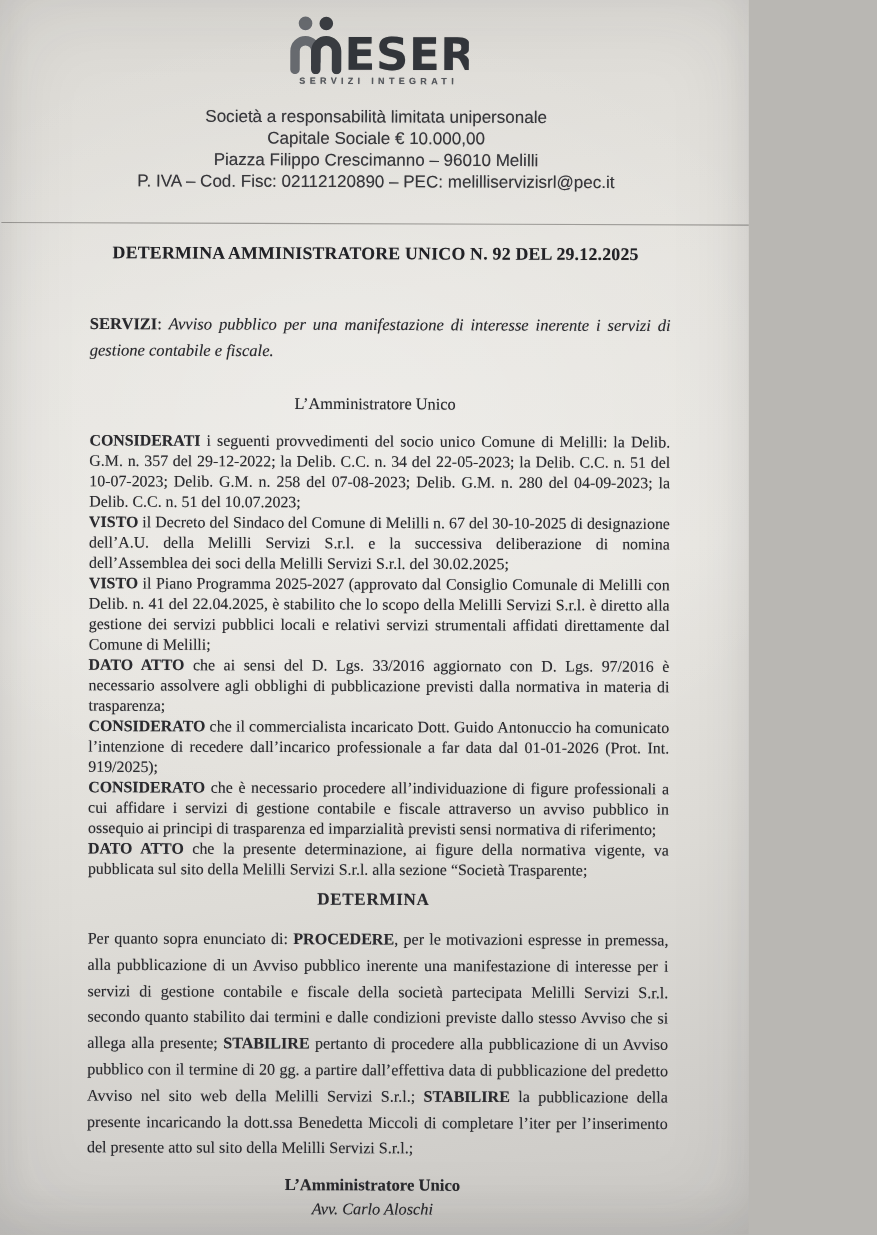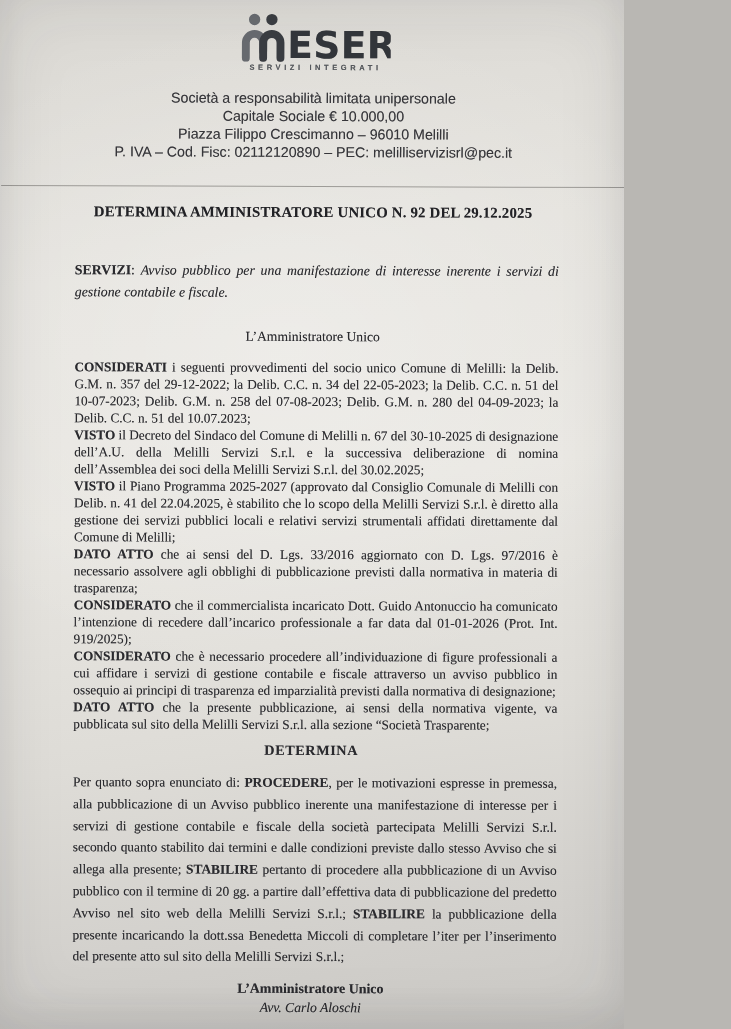--- a/index.html
+++ b/index.html
@@ -150,22 +150,22 @@
     <p class="subject"><strong>SERVIZI</strong><span>: </span><em>Avviso pubblico per una manifestazione di interesse inerente i servizi di gestione contabile e fiscale.</em></p>
 
     <p class="preamble-heading">L’Amministratore Unico</p>
 
     <div class="recitals">
       <p><strong>CONSIDERATI</strong><span> i seguenti provvedimenti del socio unico Comune di Melilli: la Delib. G.M. n. 357 del 29-12-2022; la Delib. C.C. n. 34 del 22-05-2023; la Delib. C.C. n. 51 del 10-07-2023; Delib. G.M. n. 258 del 07-08-2023; Delib. G.M. n. 280 del 04-09-2023; la Delib. C.C. n. 51 del 10.07.2023;</span></p>
       <p><strong>VISTO</strong><span> il Decreto del Sindaco del Comune di Melilli n. 67 del 30-10-2025 di designazione dell’A.U. della Melilli Servizi S.r.l. e la successiva deliberazione di nomina dell’Assemblea dei soci della Melilli Servizi S.r.l. del 30.02.2025;</span></p>
       <p><strong>VISTO</strong><span> il Piano Programma 2025-2027 (approvato dal Consiglio Comunale di Melilli con Delib. n. 41 del 22.04.2025, è stabilito che lo scopo della Melilli Servizi S.r.l. è diretto alla gestione dei servizi pubblici locali e relativi servizi strumentali affidati direttamente dal Comune di Melilli;</span></p>
       <p><strong>DATO ATTO</strong><span> che ai sensi del D. Lgs. 33/2016 aggiornato con D. Lgs. 97/2016 è necessario assolvere agli obblighi di pubblicazione previsti dalla normativa in materia di trasparenza;</span></p>
       <p><strong>CONSIDERATO</strong><span> che il commercialista incaricato Dott. Guido Antonuccio ha comunicato l’intenzione di recedere dall’incarico professionale a far data dal 01-01-2026 (Prot. Int. 919/2025);</span></p>
-      <p><strong>CONSIDERATO</strong><span> che è necessario procedere all’individuazione di figure professionali a cui affidare i servizi di gestione contabile e fiscale attraverso un avviso pubblico in ossequio ai principi di trasparenza ed imparzialità previsti dalla normativa di designazione;</span></p>
-      <p><strong>DATO ATTO</strong><span> che la presente pubblicazione, ai sensi della normativa vigente, va pubblicata sul sito della Melilli Servizi S.r.l. alla sezione “Società Trasparente;</span></p>
+      <p><strong>CONSIDERATO</strong><span> che è necessario procedere all’individuazione di figure professionali a cui affidare i servizi di gestione contabile e fiscale attraverso un avviso pubblico in ossequio ai principi di trasparenza ed imparzialità previsti sensi normativa di riferimento;</span></p>
+      <p><strong>DATO ATTO</strong><span> che la presente determinazione, ai figure della normativa vigente, va pubblicata sul sito della Melilli Servizi S.r.l. alla sezione “Società Trasparente;</span></p>
     </div>
 
     <p class="determina-heading">DETERMINA</p>
 
     <p class="resolution"><span>Per quanto sopra enunciato di: </span><b>PROCEDERE</b><span>, per le motivazioni espresse in premessa, alla pubblicazione di un Avviso pubblico inerente una manifestazione di interesse per i servizi di gestione contabile e fiscale della società partecipata Melilli Servizi S.r.l. secondo quanto stabilito dai termini e dalle condizioni previste dallo stesso Avviso che si allega alla presente; </span><b>STABILIRE</b><span> pertanto di procedere alla pubblicazione di un Avviso pubblico con il termine di 20 gg. a partire dall’effettiva data di pubblicazione del predetto Avviso nel sito web della Melilli Servizi S.r.l.; </span><b>STABILIRE</b><span> la pubblicazione della presente incaricando la dott.ssa Benedetta Miccoli di completare l’iter per l’inserimento del presente atto sul sito della Melilli Servizi S.r.l.;</span></p>
 
     <div class="signature">
       <div class="sig-role">L’Amministratore Unico</div>
       <div class="sig-name">Avv. Carlo Aloschi</div>
     </div>

